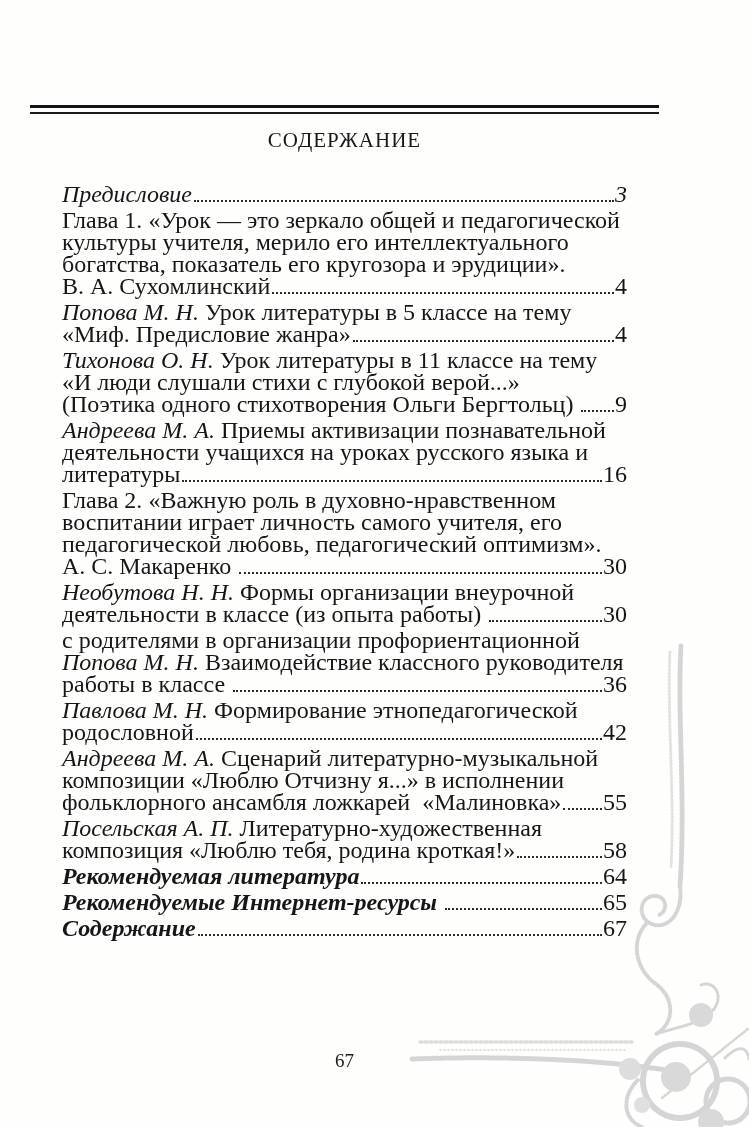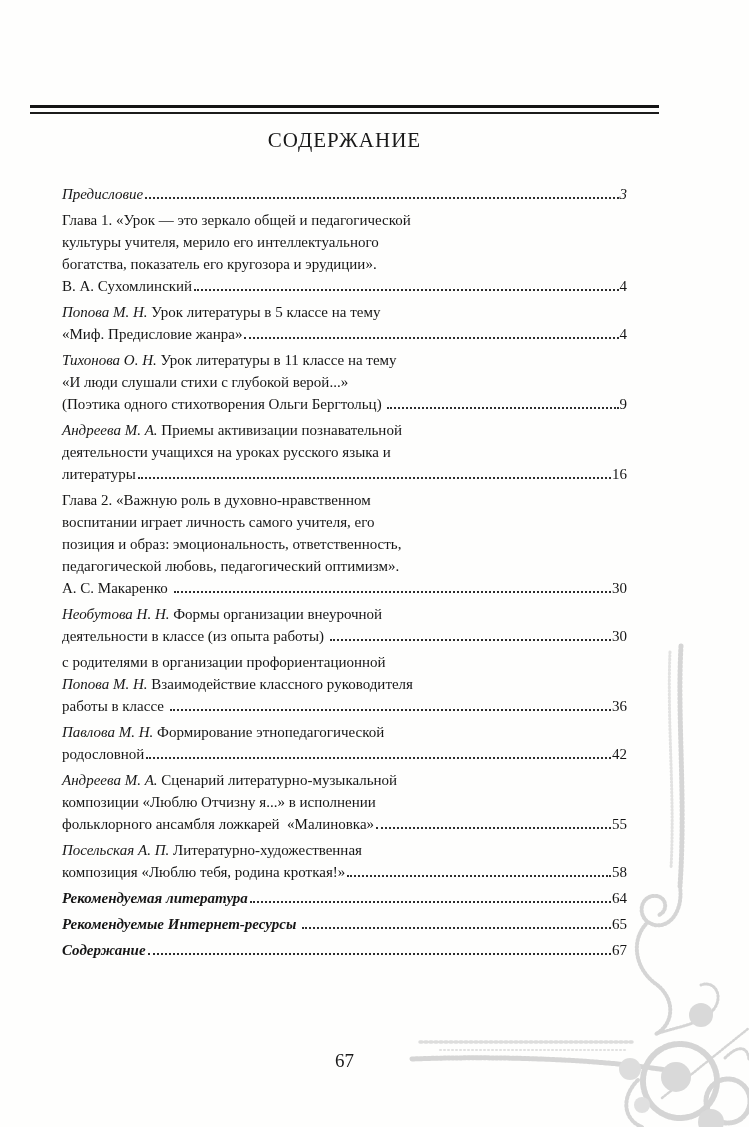--- a/index.html
+++ b/index.html
@@ -11,21 +11,21 @@
   }
   .rule {
     position:absolute; left:30px; top:105px; width:629px; height:4px;
     border-top:3px solid #141414; border-bottom:2px solid #1b1b1b;
   }
   .content { position:absolute; left:62px; top:128px; width:565px; }
   .page-title {
     font-size:21px; font-weight:400; letter-spacing:1px;
     text-align:center; margin:0 0 30px 0; color:#191919;
   }
-  .entry { margin-bottom:4px; font-size:15px; line-height:22px; }
+  .entry { margin-bottom:4px; font-size:24px; line-height:22px; }
   .line { min-height:22px; }
   .lastline { display:flex; align-items:baseline; }
   .seg { white-space:pre-wrap; }
   .s-i  { font-style:italic; font-weight:400; }
   .s-b  { font-weight:400; }
   .s-bi { font-weight:700; font-style:italic; }
   .leader {
     flex:1 1 auto; min-width:14px; height:0;
     border-bottom:2.4px dotted #2c2c2c; margin:0 1px 0 2px;
   }
@@ -88,21 +88,20 @@
           <div class="line"><span class="seg s-b">деятельности учащихся на уроках русского языка и</span></div>
           <div class="line lastline">
             <span class="seg s-b">литературы</span>
             <span class="leader"></span>
             <span class="pagenum s-b">16</span>
           </div>
         </div>
         <div class="entry">
           <div class="line"><span class="seg s-b">Глава 2. </span><span class="seg s-b">«Важную роль в духовно-нравственном</span></div>
           <div class="line"><span class="seg s-b">воспитании играет личность самого учителя, его</span></div>
-          <div class="line"><span class="seg s-b">позиция и образ: эмоциональность, ответственность,</span></div>
           <div class="line"><span class="seg s-b">педагогической любовь, педагогический оптимизм».</span></div>
           <div class="line lastline">
             <span class="seg s-b">А. С. Макаренко </span>
             <span class="leader"></span>
             <span class="pagenum s-b">30</span>
           </div>
         </div>
         <div class="entry">
           <div class="line"><span class="seg s-i">Необутова Н. Н. </span><span class="seg s-b">Формы организации внеурочной</span></div>
           <div class="line lastline">

